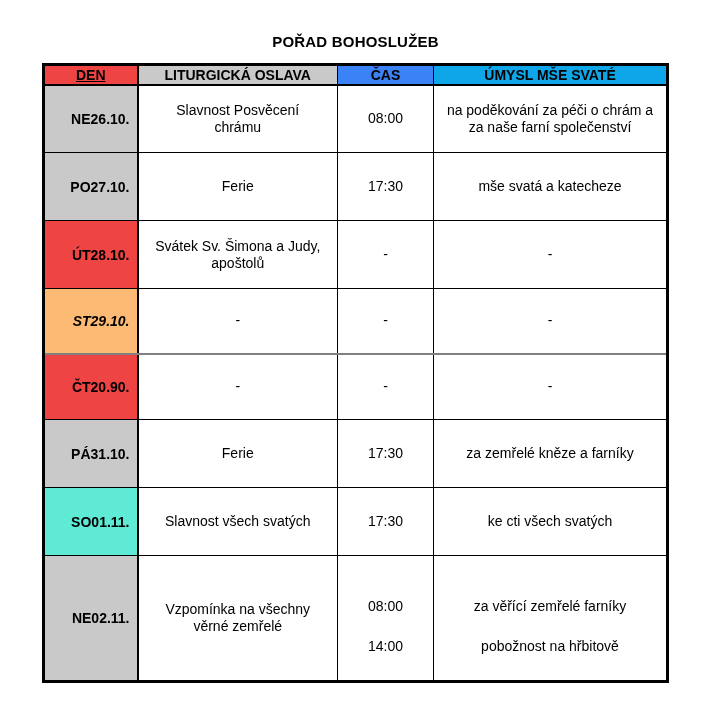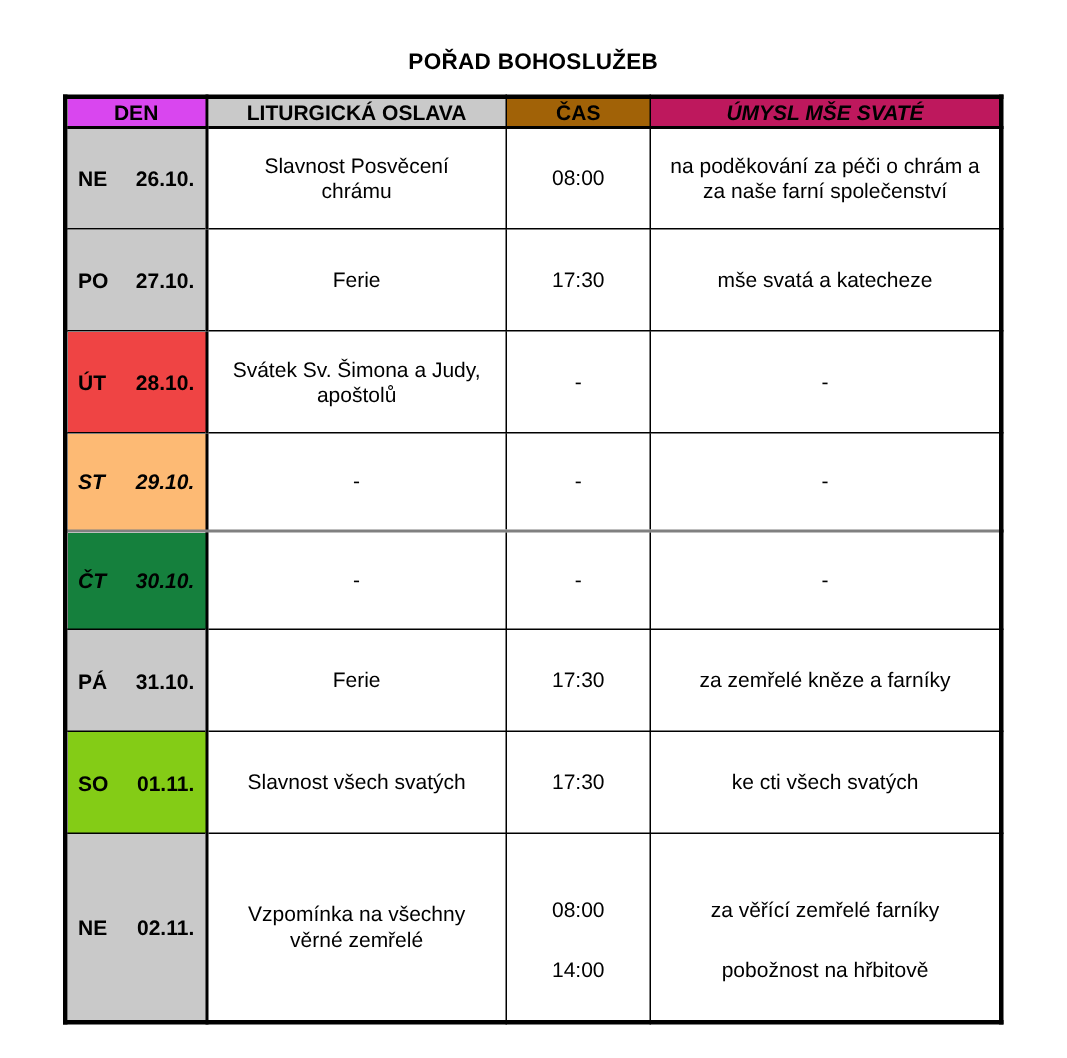--- a/index.html
+++ b/index.html
@@ -36,21 +36,21 @@
   thead th {
     height:20px;
     font-weight:bold;
     border-bottom:2px solid #000;
   }
   th.den-h, td.day { border-right:2px solid #000; }
 
   td.day { font-weight:bold; }
   .day-inner {
     display:flex;
-    justify-content:space-between;
+    justify-content:flex-end;
     padding:0 7px;
   }
   td.oslava, td.umysl { white-space:pre-line; line-height:17px; }
   td.cas { line-height:17px; }
 
   tr.r1 td { height:68px; }
   tr.r2 td { height:68px; }
   tr.r3 td { height:68px; }
   tr.r4 td { height:65px; border-bottom:2px solid #808080; }
   tr.r5 td { height:66px; }
@@ -75,24 +75,24 @@
 
 <table class="schedule">
   <colgroup>
     <col class="c-den">
       <col class="c-oslava">
       <col class="c-cas">
       <col class="c-umysl">
   </colgroup>
   <thead>
     <tr>
-      <th class="den-h shaded" style="background: #d946ef;">DEN</th>
+      <th class="den-h shaded" style="background: #ef4444; text-decoration: underline;">DEN</th>
       <th class="shaded" style="background: rgb(201, 201, 201); margin-left: 44px;">LITURGICKÁ OSLAVA</th>
-      <th class="shaded" style="background: #a16207;">ČAS</th>
-      <th class="shaded" style="background: #be185d; font-style: italic;">ÚMYSL MŠE SVATÉ</th>
+      <th class="shaded" style="background: #3b82f6;">ČAS</th>
+      <th class="shaded" style="background: #0ea5e9;">ÚMYSL MŠE SVATÉ</th>
     </tr>
   </thead>
   <tbody>
     <tr class="r1">
       <td class="day shaded" style="background: rgb(201, 201, 201);">
         <div class="day-inner">
           <span>NE</span>
           <span>26.10.</span>
         </div>
       </td>
@@ -130,43 +130,43 @@
         <div class="day-inner">
           <span>ST</span>
           <span>29.10.</span>
         </div>
       </td>
       <td class="oslava">-</td>
       <td class="cas">-</td>
       <td class="umysl">-</td>
     </tr>
     <tr class="r5">
-      <td class="day shaded" style="background: #15803d; font-style: italic;">
+      <td class="day shaded" style="background: #ef4444;">
         <div class="day-inner">
           <span>ČT</span>
-          <span>30.10.</span>
+          <span>20.90.</span>
         </div>
       </td>
       <td class="oslava">-</td>
       <td class="cas">-</td>
       <td class="umysl">-</td>
     </tr>
     <tr class="r6">
       <td class="day shaded" style="background: rgb(201, 201, 201);">
         <div class="day-inner">
           <span>PÁ</span>
           <span>31.10.</span>
         </div>
       </td>
       <td class="oslava">Ferie</td>
       <td class="cas">17:30</td>
       <td class="umysl">za zemřelé kněze a farníky</td>
     </tr>
     <tr class="r7">
-      <td class="day shaded" style="background: #84cc16;">
+      <td class="day shaded" style="background: #5eead4;">
         <div class="day-inner">
           <span>SO</span>
           <span>01.11.</span>
         </div>
       </td>
       <td class="oslava">Slavnost všech svatých</td>
       <td class="cas">17:30</td>
       <td class="umysl">ke cti všech svatých</td>
     </tr>
     <tr class="r8">

